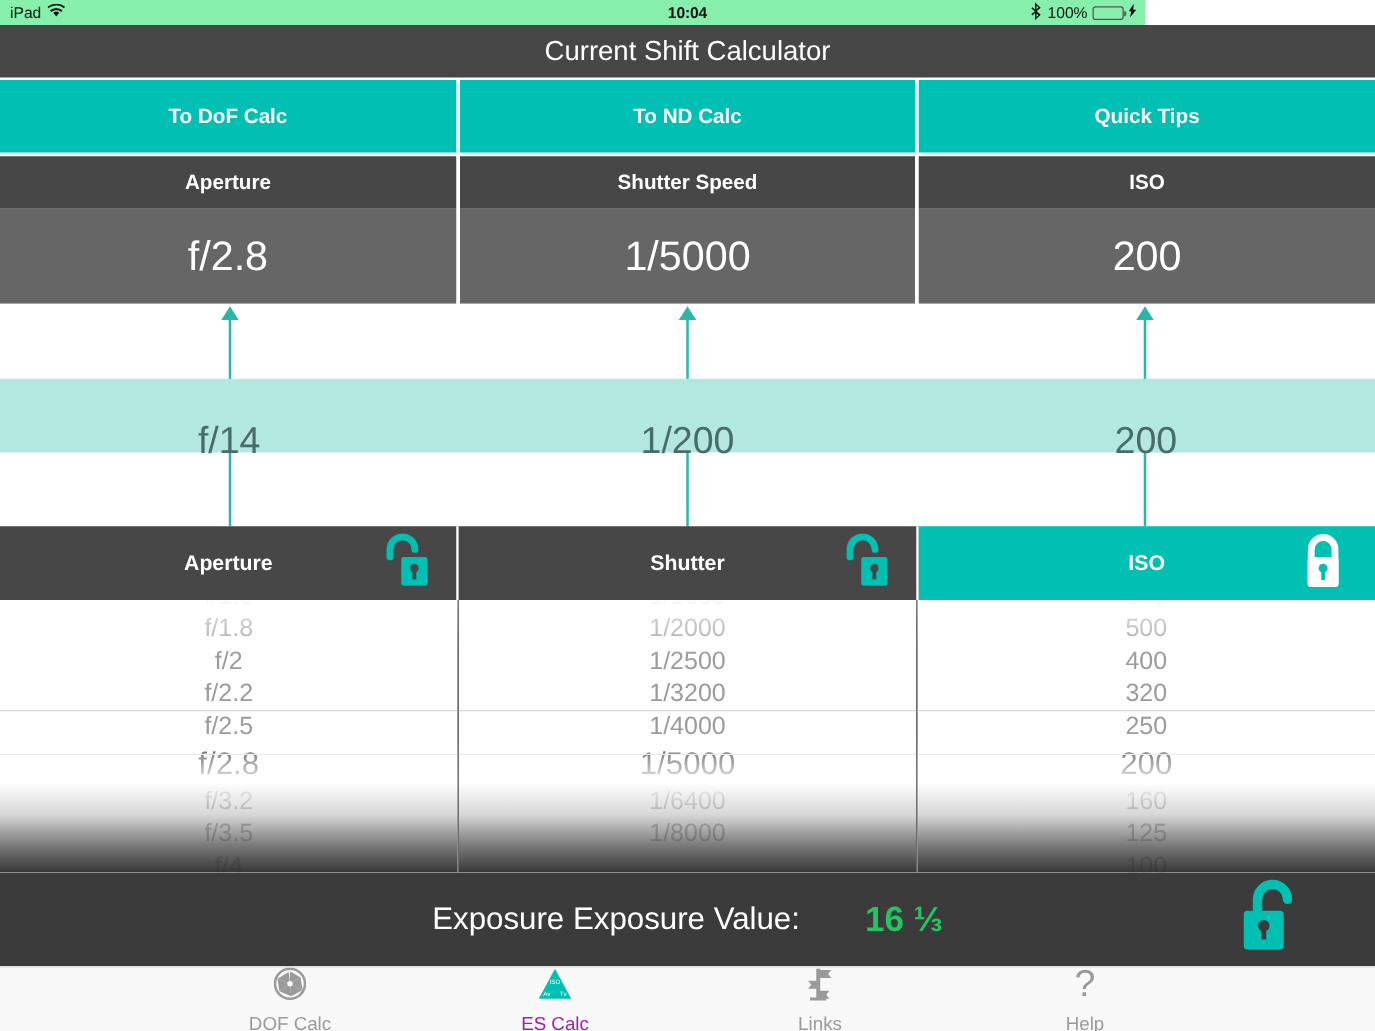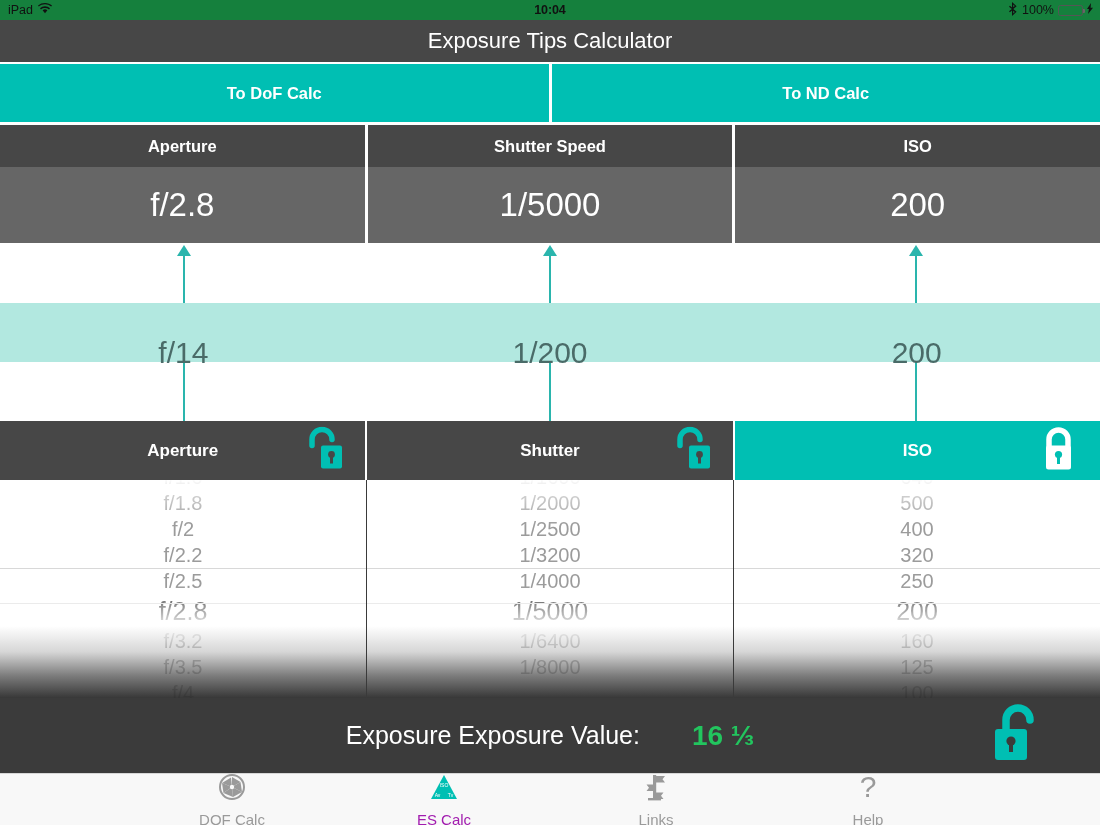--- a/index.html
+++ b/index.html
@@ -18,22 +18,22 @@
     position: relative;
     width: 1100px;
     height: 825px;
     background: #ffffff;
   }
 
   
   .statusbar {
     position: absolute;
     left: 0; top: 0;
-    width: 1100px; height: 20px;
-    background: #15803d;
+    width: 916px; height: 20px;
+    background: #86efac;
     display: flex;
     align-items: center;
     font-size: 12.5px;
     color: #111;
     text-decoration: underline;
   }
   .sb-left {
     position: absolute;
     left: 8px; top: 0; height: 20px;
     display: flex; align-items: center; gap: 5px;
@@ -361,25 +361,26 @@
       <span class="sb-pct">100%</span>
       <span class="batt"><span class="batt-fill"></span></span>
       <span>
         <svg width="6" height="11" viewBox="0 0 6 11">
             <path d="M4 0 0 6h2l-1 5 5-6.2H3.6Z" fill="#111"></path>
           </svg>
       </span>
     </div>
   </div>
 
-  <div class="titlebar">Exposure Tips Calculator</div>
+  <div class="titlebar">Current Shift Calculator</div>
 
   <div class="navrow">
     <div class="navbtn">To DoF Calc</div>
     <div class="navbtn">To ND Calc</div>
+    <div class="navbtn">Quick Tips</div>
   </div>
 
   <div class="resrow">
     <div class="rescol">
       <div class="res-head">Aperture</div>
       <div class="res-val">f/2.8</div>
     </div>
     <div class="rescol">
       <div class="res-head">Shutter Speed</div>
       <div class="res-val">1/5000</div>

